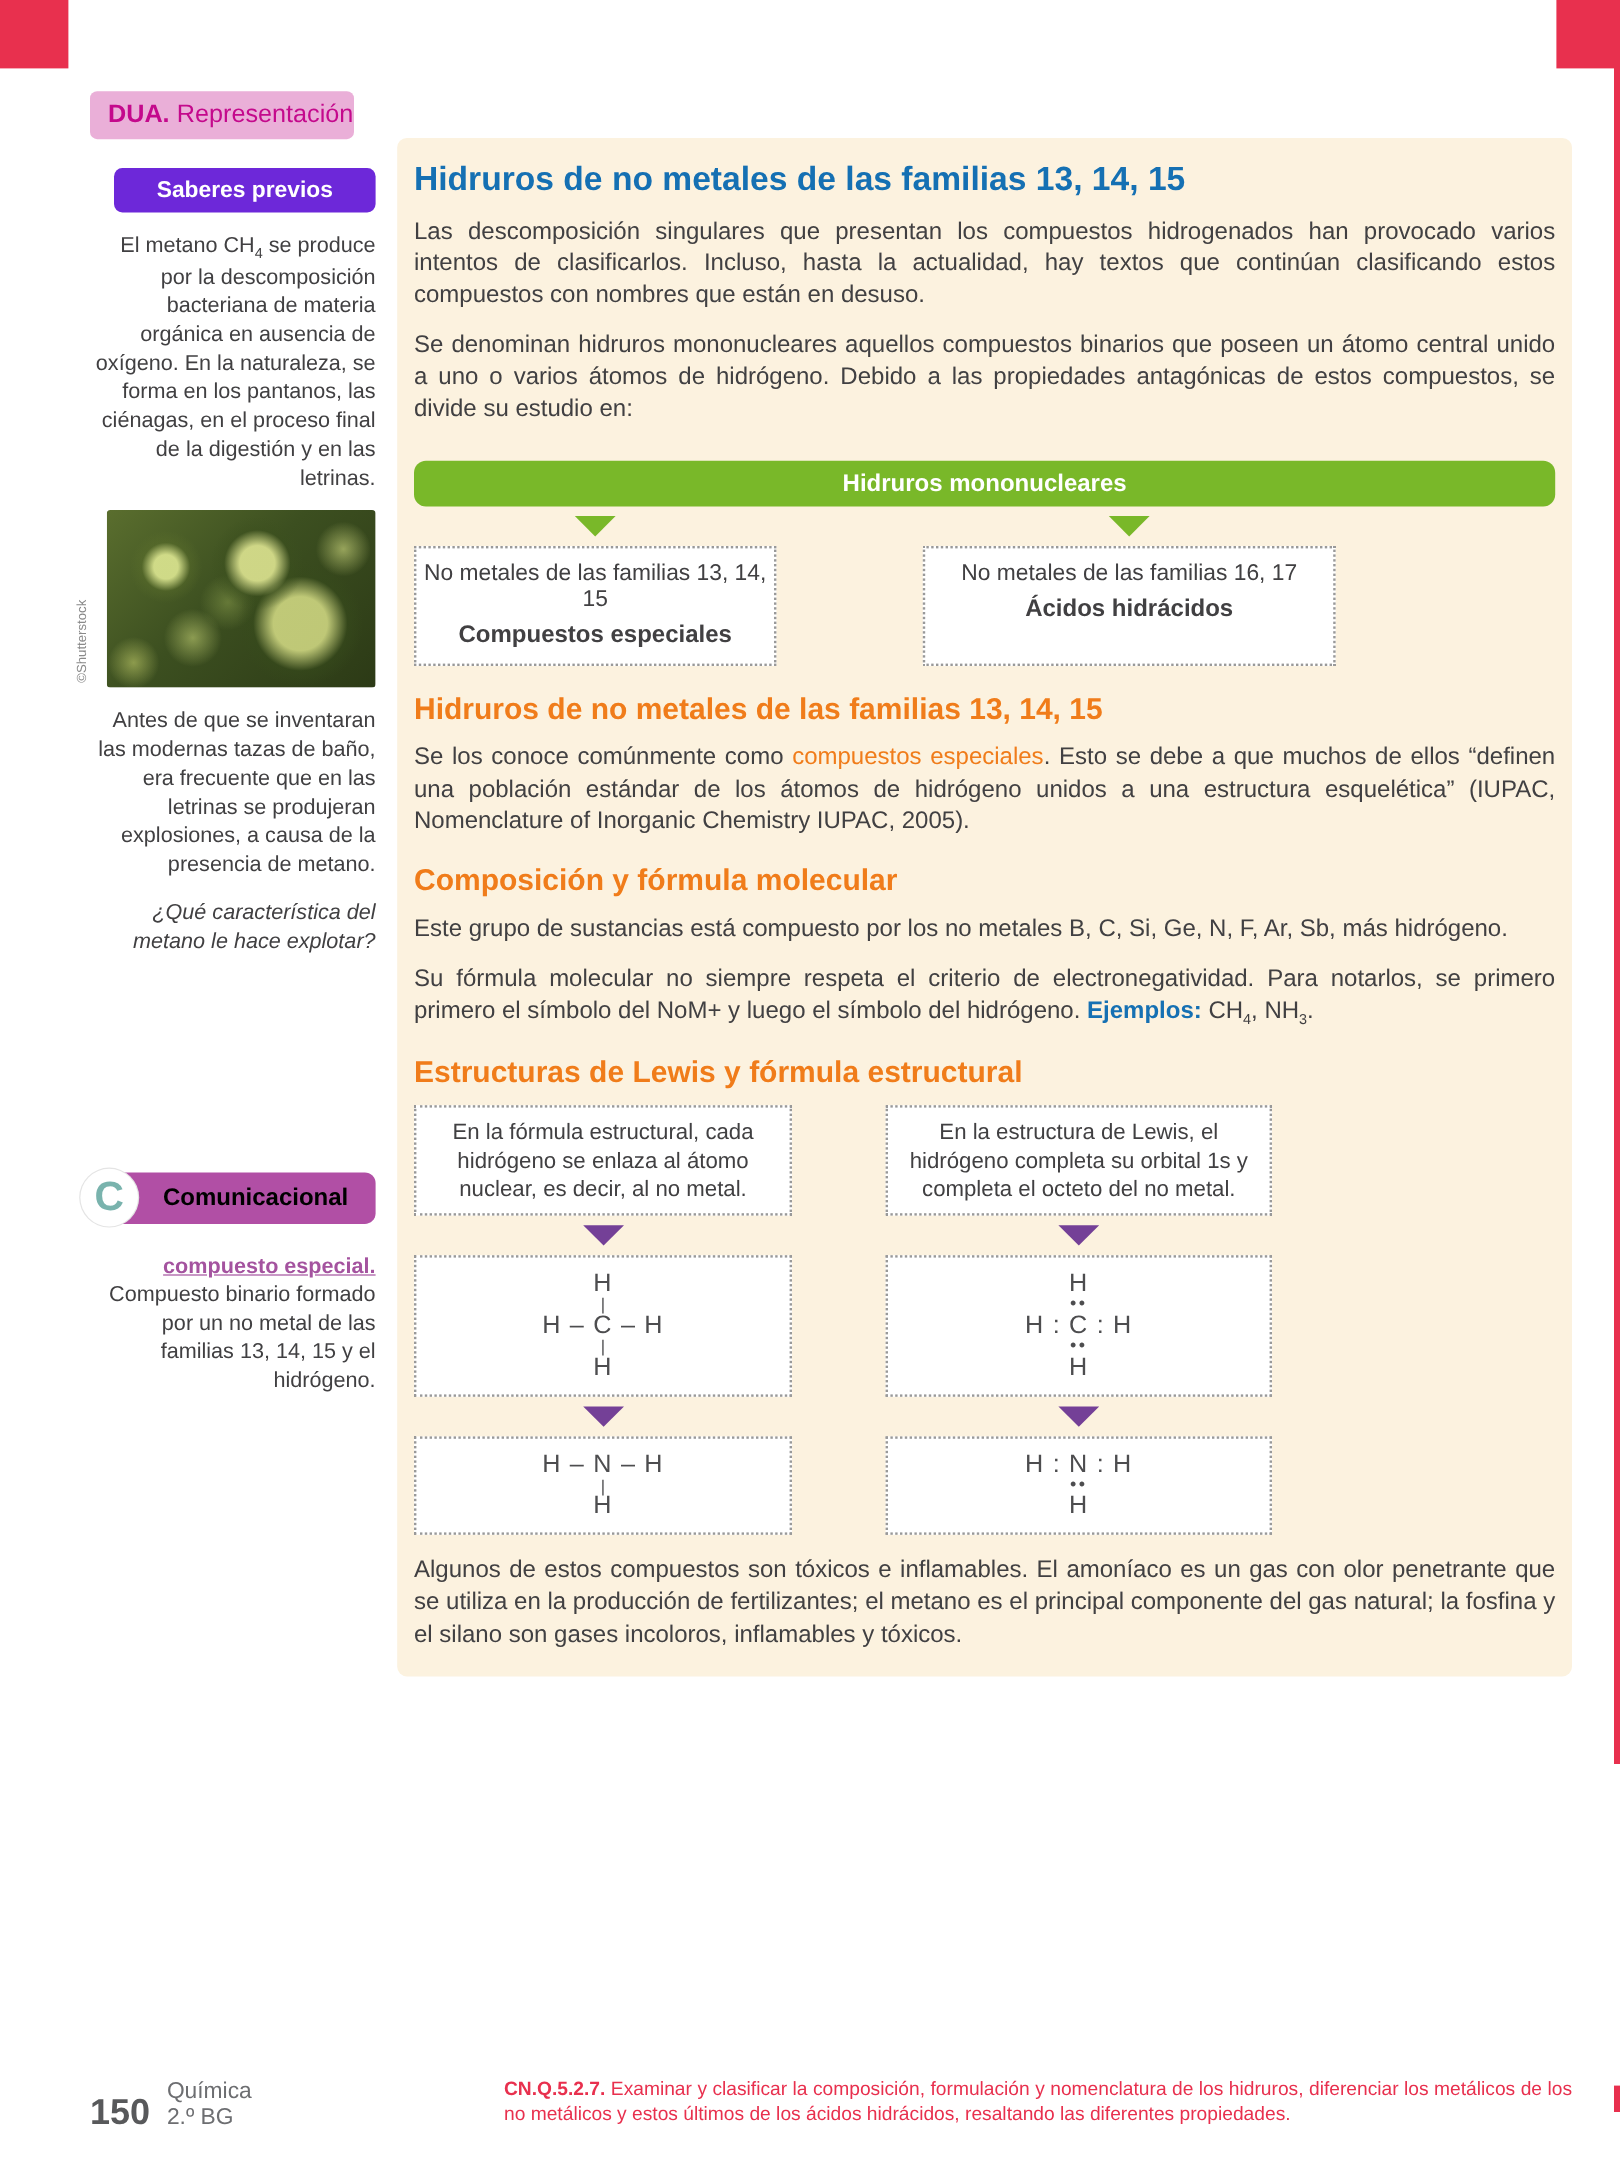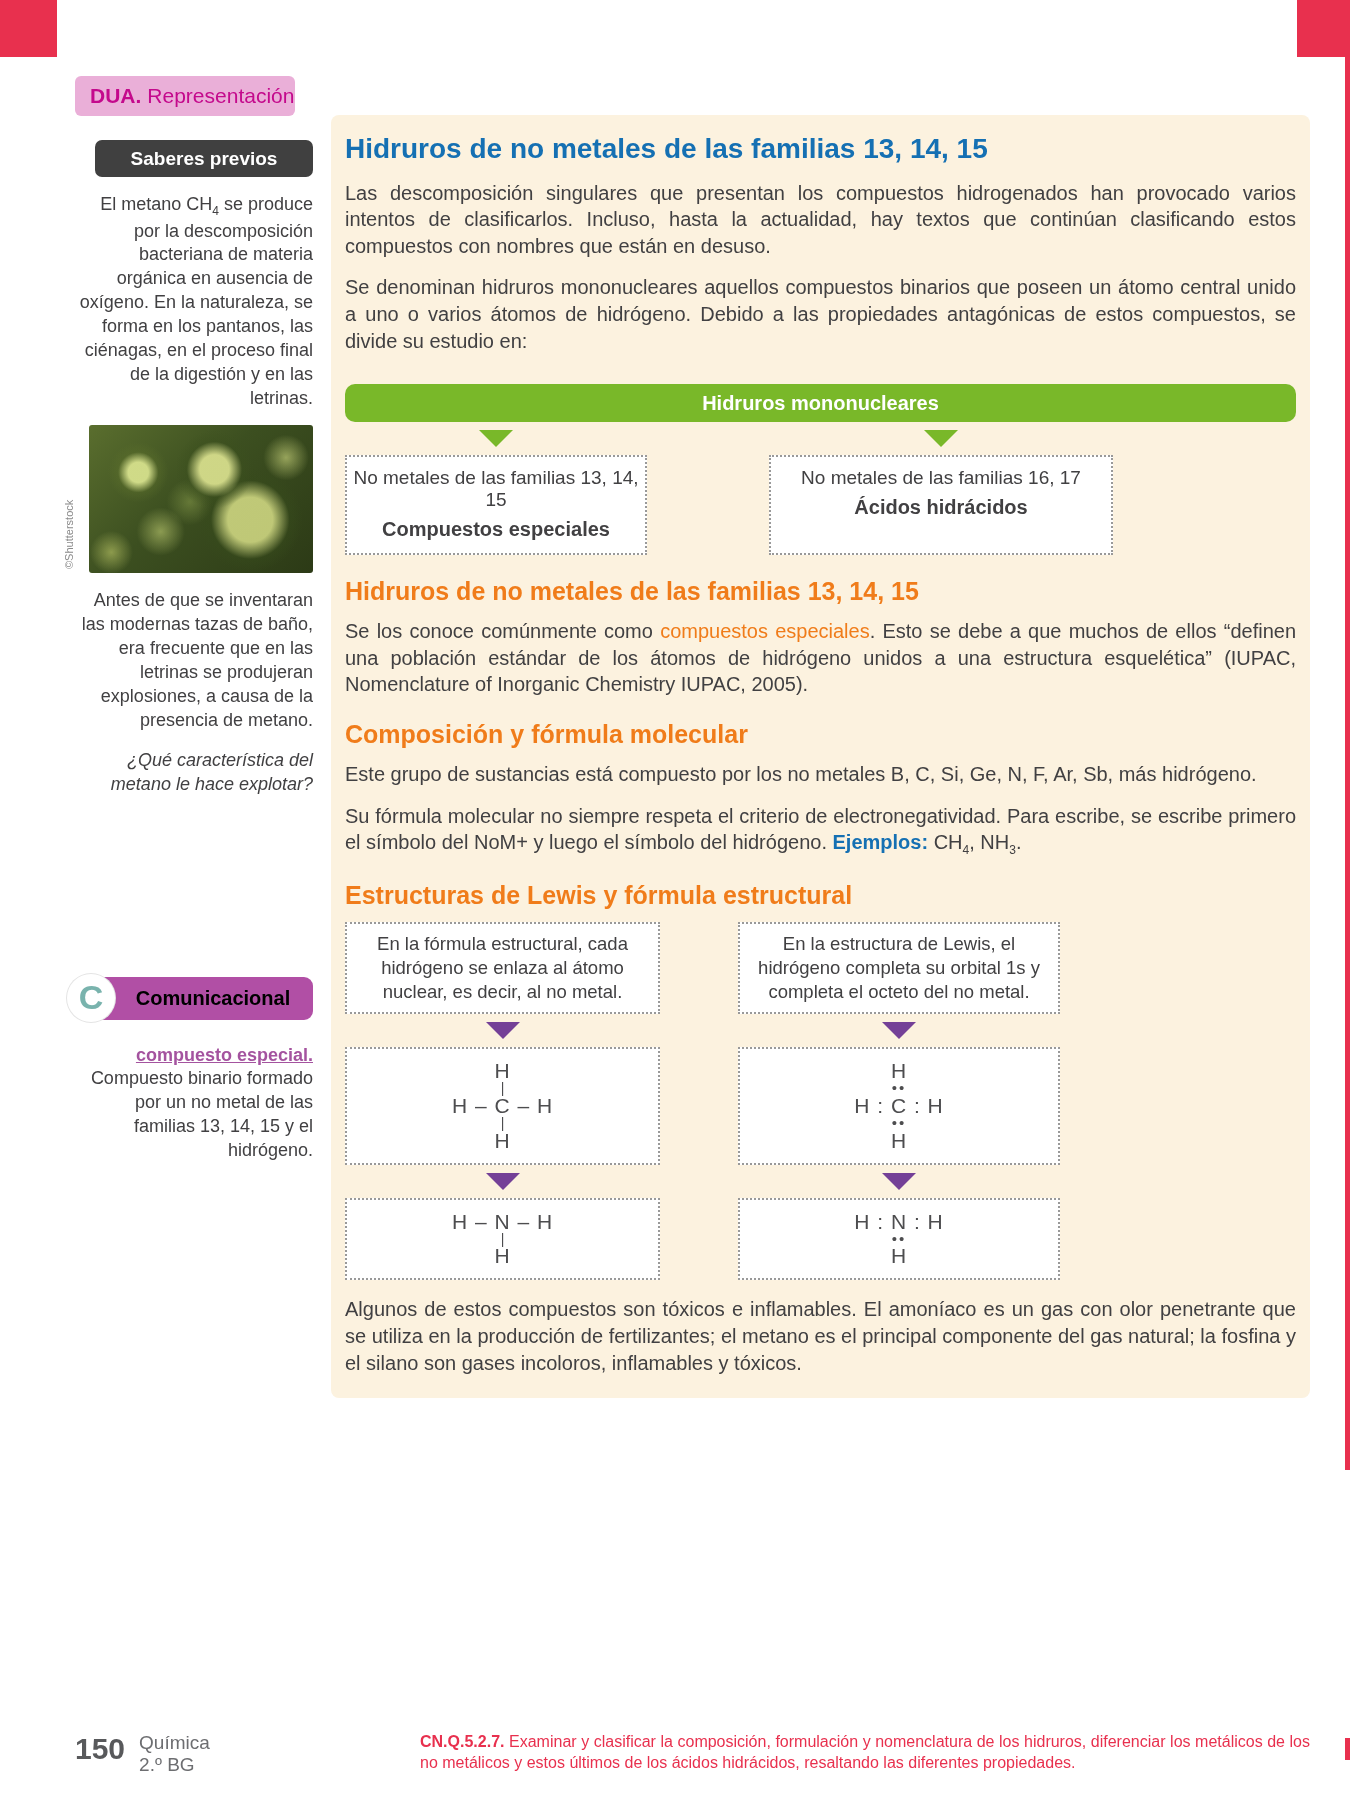--- a/index.html
+++ b/index.html
@@ -13,21 +13,21 @@
   .red-edge-line    { position:absolute; right:0; top:0; width:5px; height:1470px; background:#e8304e; }
   .red-edge-tick    { position:absolute; right:0; top:1738px; width:5px; height:22px; background:#e8304e; }
 
   
   .dua-banner { position:absolute; left:75px; top:76px; width:220px; height:40px; background:#eaafd8;
                 border-radius:6px; display:flex; align-items:center; padding-left:15px; font-size:21px; color:#c4098c; }
   .dua-banner .dua-bold { font-weight:bold; margin-right:6px; }
 
   
   .sidebar { position:absolute; left:75px; top:140px; width:238px; }
-  .badge-orange { background:#404040; border-radius:7px; height:37px; margin-left:20px;
+  .badge-orange { background:#6d28d9; border-radius:7px; height:37px; margin-left:20px;
                   display:flex; align-items:center; justify-content:center;
                   color:#fff; font-weight:bold; font-size:19px; }
   .side-p { margin-top:16px; font-size:18px; line-height:1.33; text-align:right; color:#414042; }
   sub { font-size:12px; }
   .photo-wrap { position:relative; margin-top:14px; padding-left:14px; }
   .photo-credit { position:absolute; left:0px; bottom:4px; transform:rotate(-90deg);
                   transform-origin:left bottom; font-size:11px; color:#8a8a8a; white-space:nowrap; }
   .photo-img { width:224px; height:148px; border-radius:3px;
     background:
       radial-gradient(circle at 22% 32%, rgba(222,232,146,0.9) 0%, rgba(222,232,146,0.9) 5%, rgba(95,115,45,0.35) 10%, transparent 15%),
@@ -79,21 +79,21 @@
   .info-box { padding:8px 10px; font-size:18.5px; line-height:1.3; text-align:center; }
   .formula-box { display:flex; flex-direction:column; align-items:center; justify-content:center;
                  padding:10px 6px; }
   .fb-tall { min-height:112px; }
   .fb-short { min-height:80px; }
   .fl { font-size:21px; line-height:1.15; color:#4d4d4f; letter-spacing:1px; }
   .fl-bar { font-size:14px; line-height:0.75; color:#4d4d4f; }
   .fl-dots { font-size:15px; line-height:0.7; color:#4d4d4f; letter-spacing:2px; }
 
   
-  .footer-left { position:absolute; left:75px; top:1730px; display:flex; align-items:flex-start; }
+  .footer-left { position:absolute; left:75px; top:1730px; display:flex; align-items:flex-end; }
   .page-number { font-size:30px; font-weight:bold; color:#58595b; line-height:1; padding-top:4px; }
   .footer-subject { margin-left:14px; color:#6d6e71; font-size:19px; line-height:1.15; padding-top:2px; }
   .standard { position:absolute; left:420px; top:1732px; width:890px; font-size:16px; line-height:1.3;
               color:#e8304e; text-align:justify; }
   .standard .code { font-weight:bold; }
 </style>
 </head>
 <body>
 
 <div class="page">
@@ -154,21 +154,21 @@
         <div class="cat-sub">No metales de las familias 16, 17</div>
         <div class="cat-main">Ácidos hidrácidos</div>
       </div>
     </div>
 
     <h2 class="sec-title">Hidruros de no metales de las familias 13, 14, 15</h2>
     <p class="para"><span>Se los conoce comúnmente como </span><span class="hl-orange">compuestos especiales</span><span>. Esto se debe a que muchos de ellos “definen una población estándar de los átomos de hidrógeno unidos a una estructura esquelética” (IUPAC, Nomenclature of Inorganic Chemistry IUPAC, 2005).</span></p>
 
     <h2 class="sec-title">Composición y fórmula molecular</h2>
     <p class="para">Este grupo de sustancias está compuesto por los no metales B, C, Si, Ge, N, F, Ar, Sb, más hidrógeno.</p>
-    <p class="para"><span>Su fórmula molecular no siempre respeta el criterio de electronegatividad. Para escribe, se escribe primero el símbolo del NoM+ y luego el símbolo del hidrógeno. </span><span class="lbl-blue">Ejemplos:</span><span> CH</span><sub>4</sub><span>, NH</span><sub>3</sub><span>.</span></p>
+    <p class="para"><span>Su fórmula molecular no siempre respeta el criterio de electronegatividad. Para notarlos, se primero primero el símbolo del NoM+ y luego el símbolo del hidrógeno. </span><span class="lbl-blue">Ejemplos:</span><span> CH</span><sub>4</sub><span>, NH</span><sub>3</sub><span>.</span></p>
 
     <h2 class="sec-title">Estructuras de Lewis y fórmula estructural</h2>
 
     <div class="two-col">
       <div class="dotted-box info-box s3-l">En la fórmula estructural, cada hidrógeno se enlaza al átomo nuclear, es decir, al no metal.</div>
       <div class="dotted-box info-box s3-r">En la estructura de Lewis, el hidrógeno completa su orbital 1s y completa el octeto del no metal.</div>
     </div>
 
     <div class="arrow-row">
       <div class="arrow-cell s3-arrow-l">

